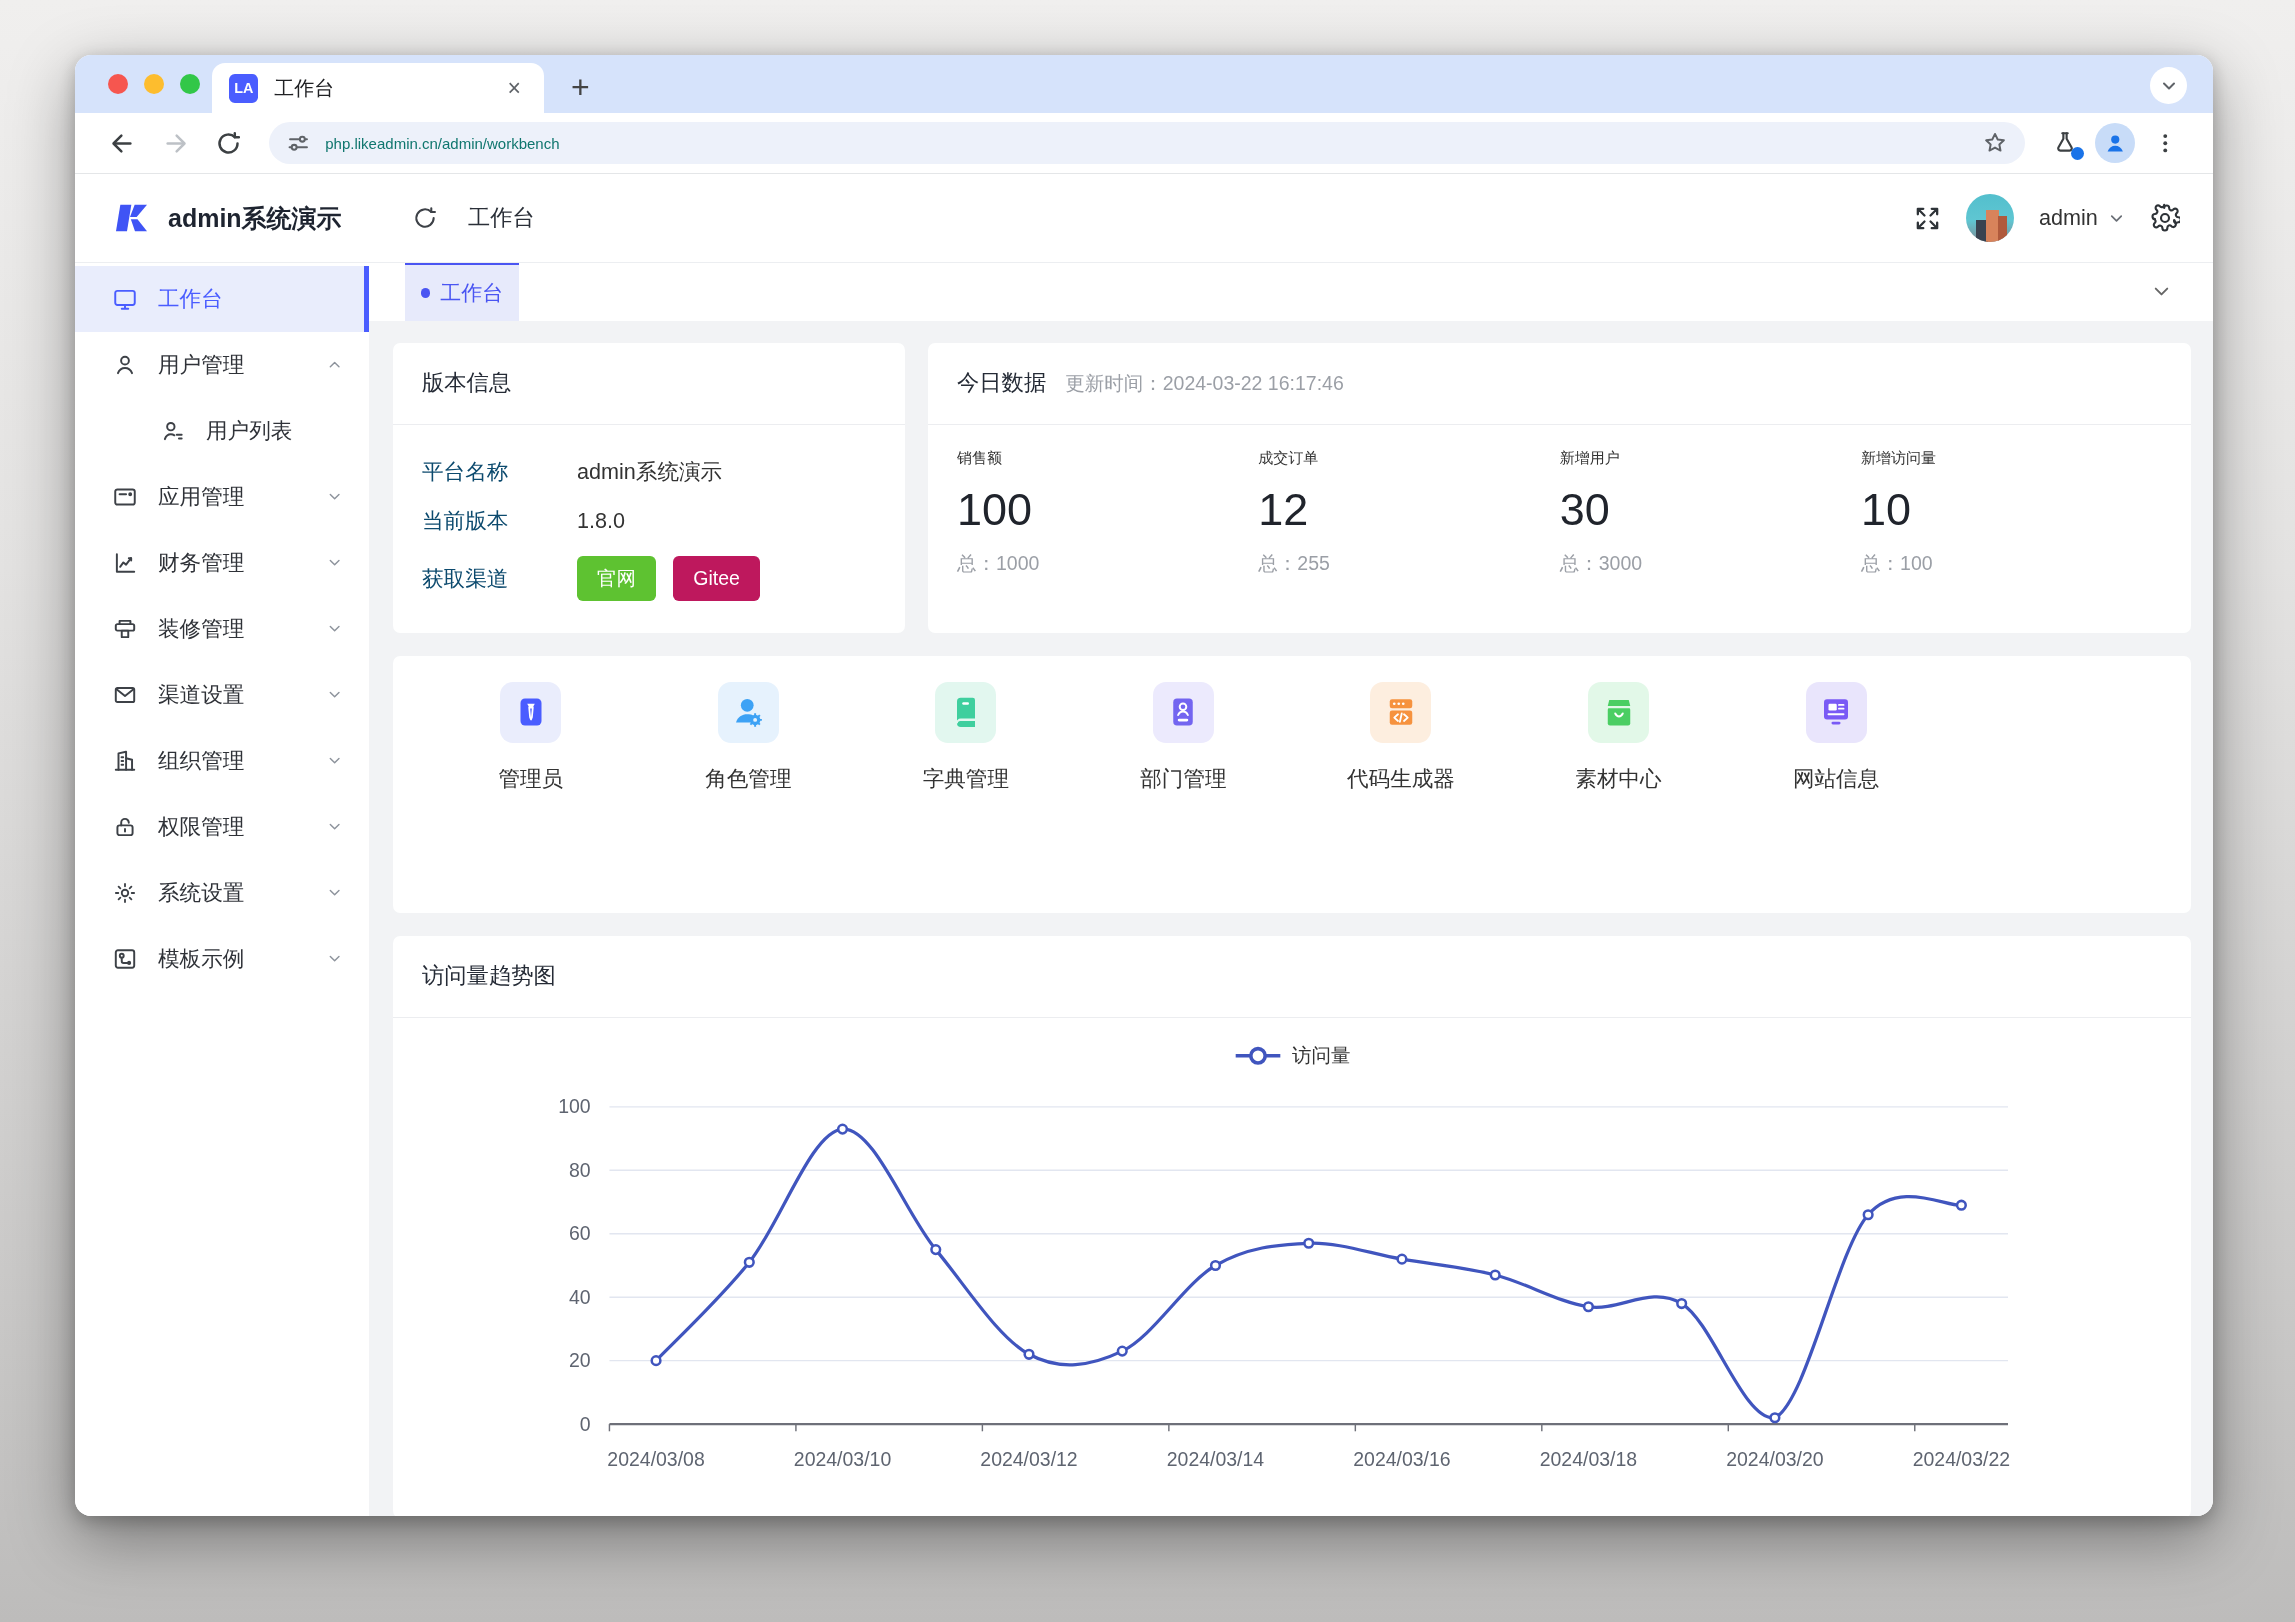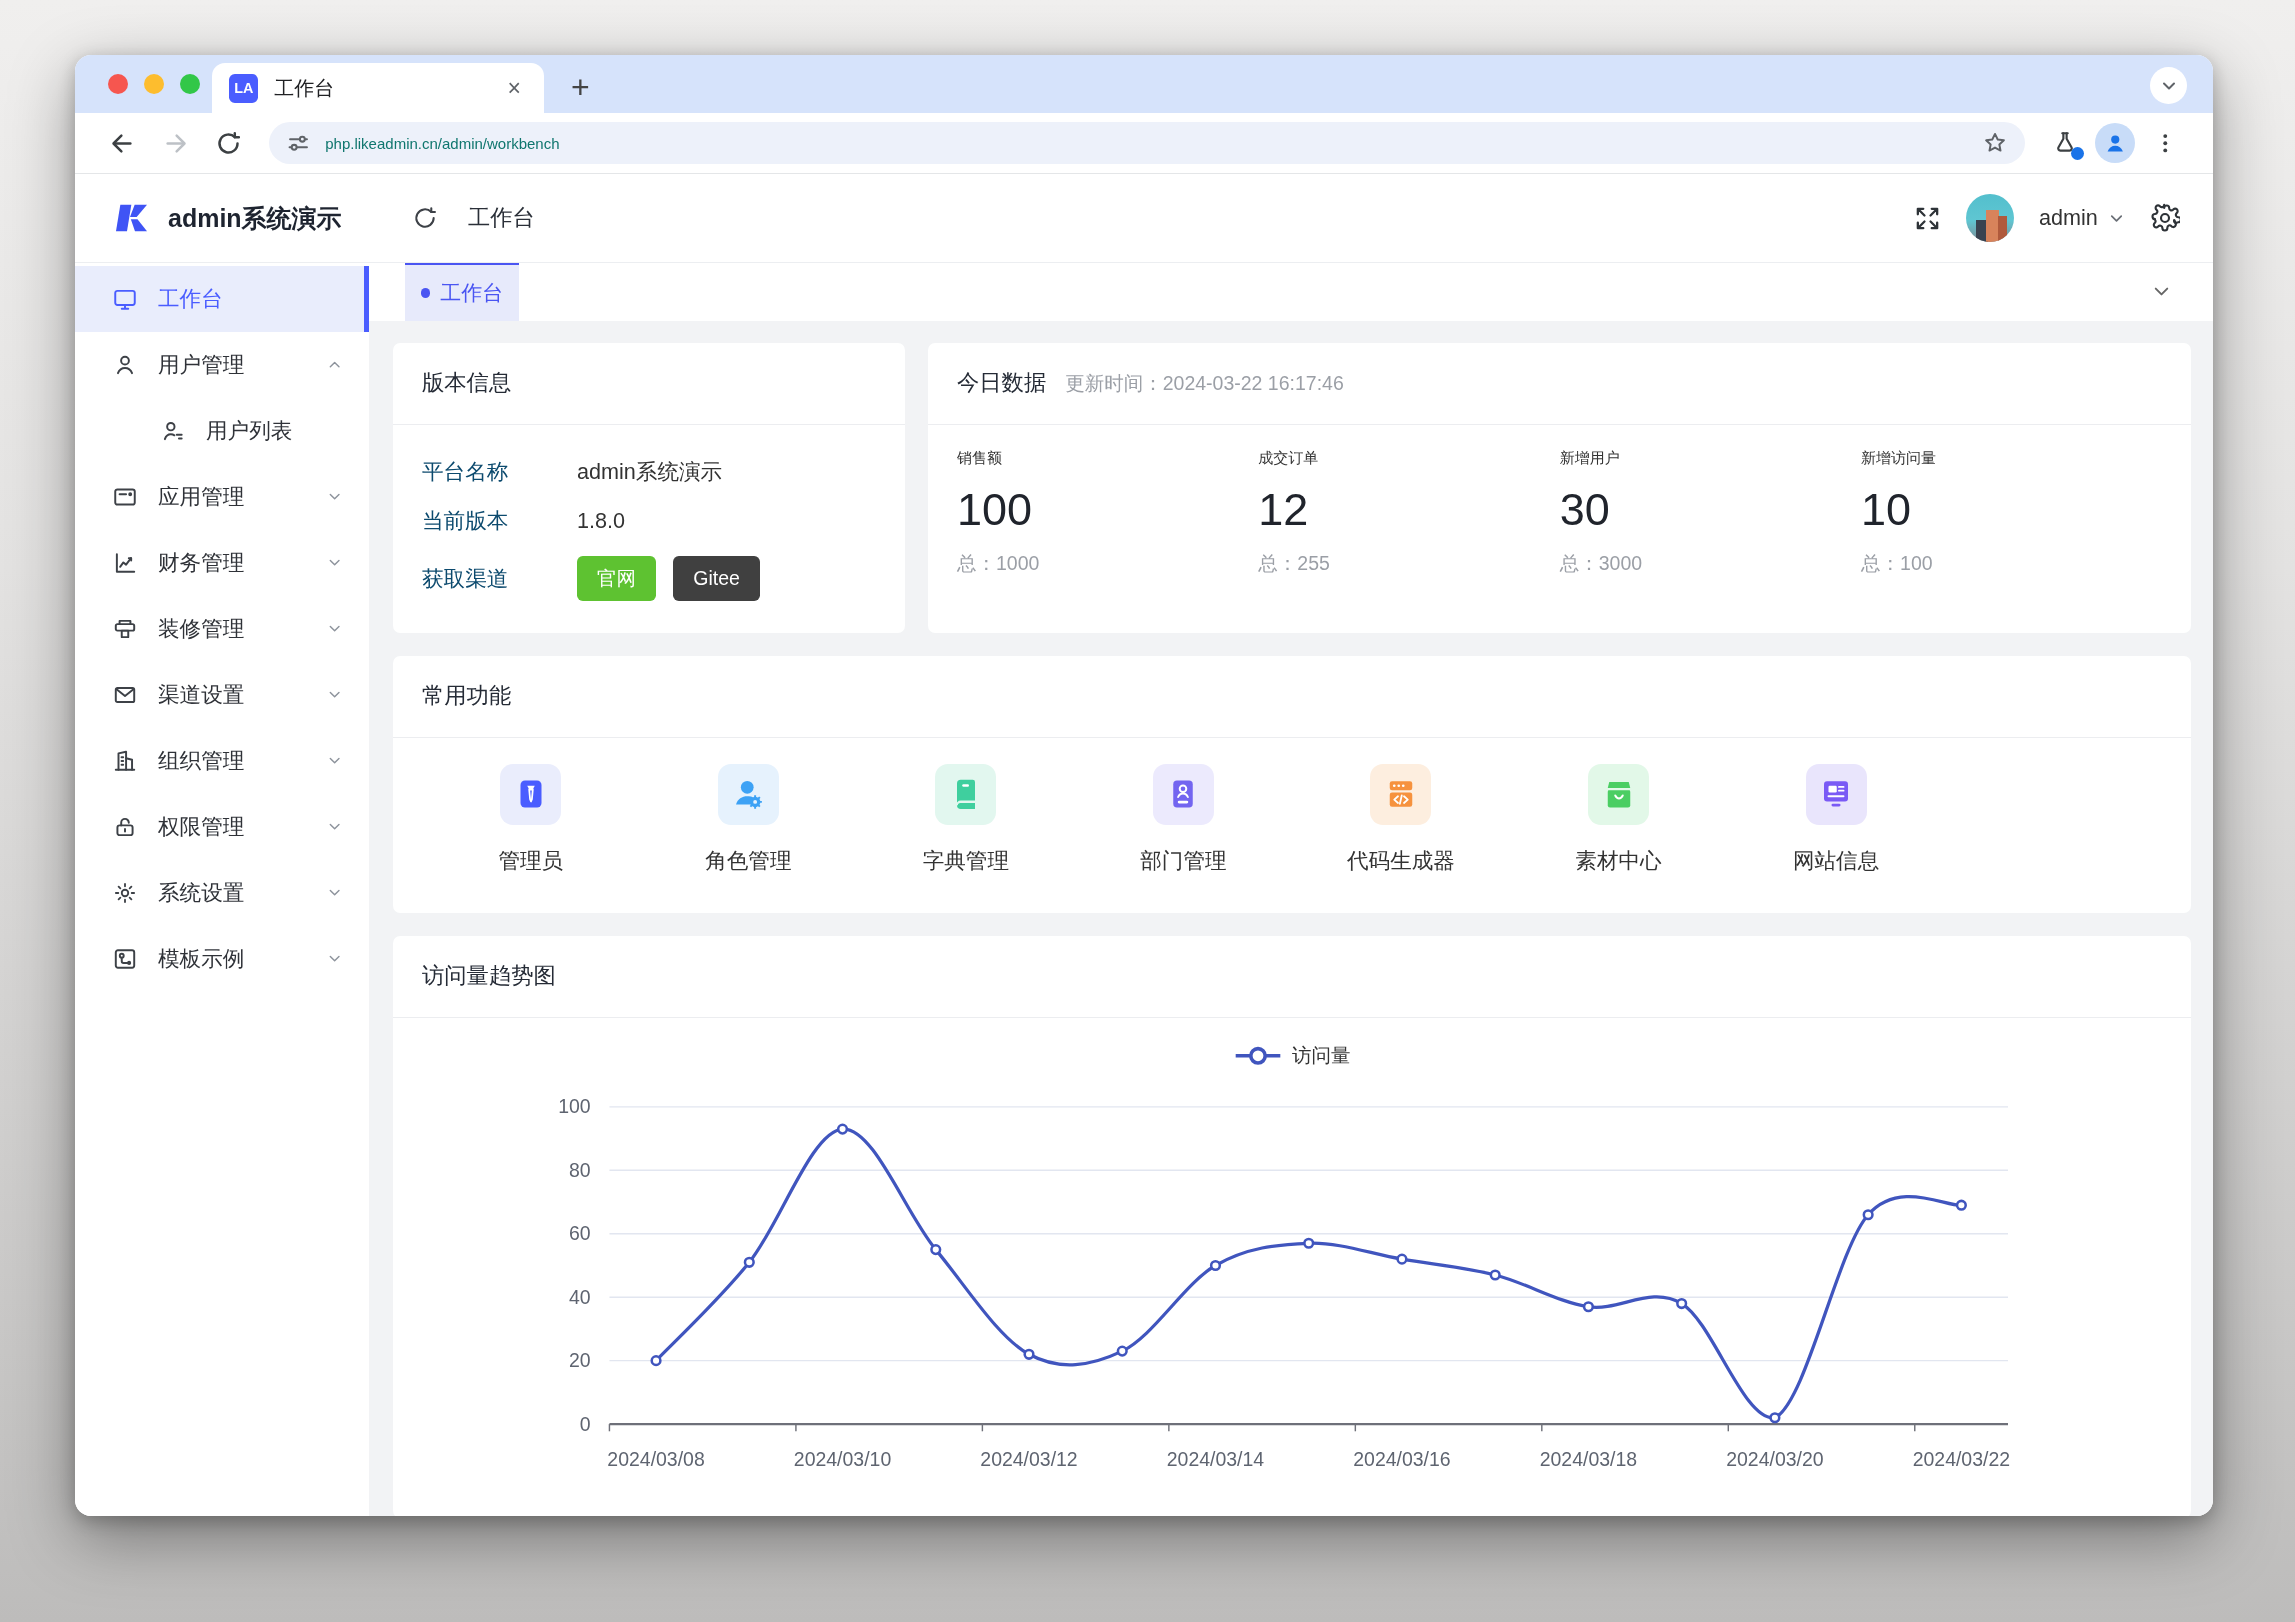--- a/index.html
+++ b/index.html
@@ -360,21 +360,21 @@
                 <span class="vval">admin系统演示</span>
               </div>
               <div class="vrow">
                 <span class="vlabel">当前版本</span>
                 <span class="vval">1.8.0</span>
               </div>
               <div class="vrow">
                 <span class="vlabel">获取渠道</span>
                 <span class="chbtns">
                   <button class="chbtn" style="background:#5ec231">官网</button>
-                  <button class="chbtn" style="background:#404040">Gitee</button>
+                  <button class="chbtn" style="background:#be185d">Gitee</button>
                 </span>
               </div>
             </div>
           </div>
 
           <div class="card card-today">
             <div class="card-header">
               <span>今日数据</span>
               <span class="updated">更新时间：2024-03-22 16:17:46</span>
             </div>
@@ -397,21 +397,20 @@
               <div class="metric">
                 <div class="mlabel">新增访问量</div>
                 <div class="mvalue">10</div>
                 <div class="mtotal">总：100</div>
               </div>
             </div>
           </div>
         </div>
 
         <div class="card card-funcs">
-          <div class="card-header">常用功能</div>
           <div class="fbody">
             <div class="fitem">
               <span class="tile" style="background:#eaedfc">
                 <svg width="36" height="36" viewBox="0 0 48 48">
                     <rect x="10" y="6" width="28" height="36" rx="6" fill="#4a5dff"></rect>
                     <path d="M19 13h10l-2.6 5h-4.8z" fill="#fff"></path>
                     <path d="M21.6 18h4.8l-1.2 13-1.2 3-1.2-3z" fill="none" stroke="#fff" stroke-width="2.4" stroke-linejoin="round"></path>
                   </svg>
               </span>
               <span class="flabel">管理员</span>

